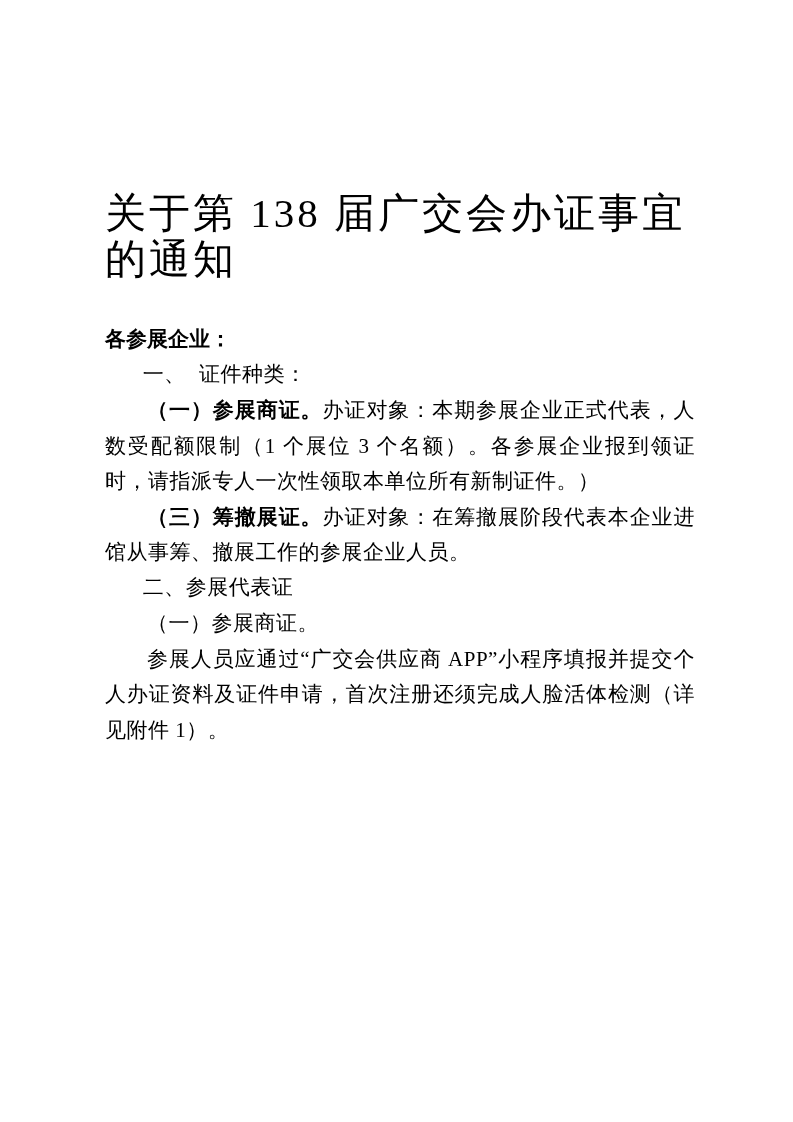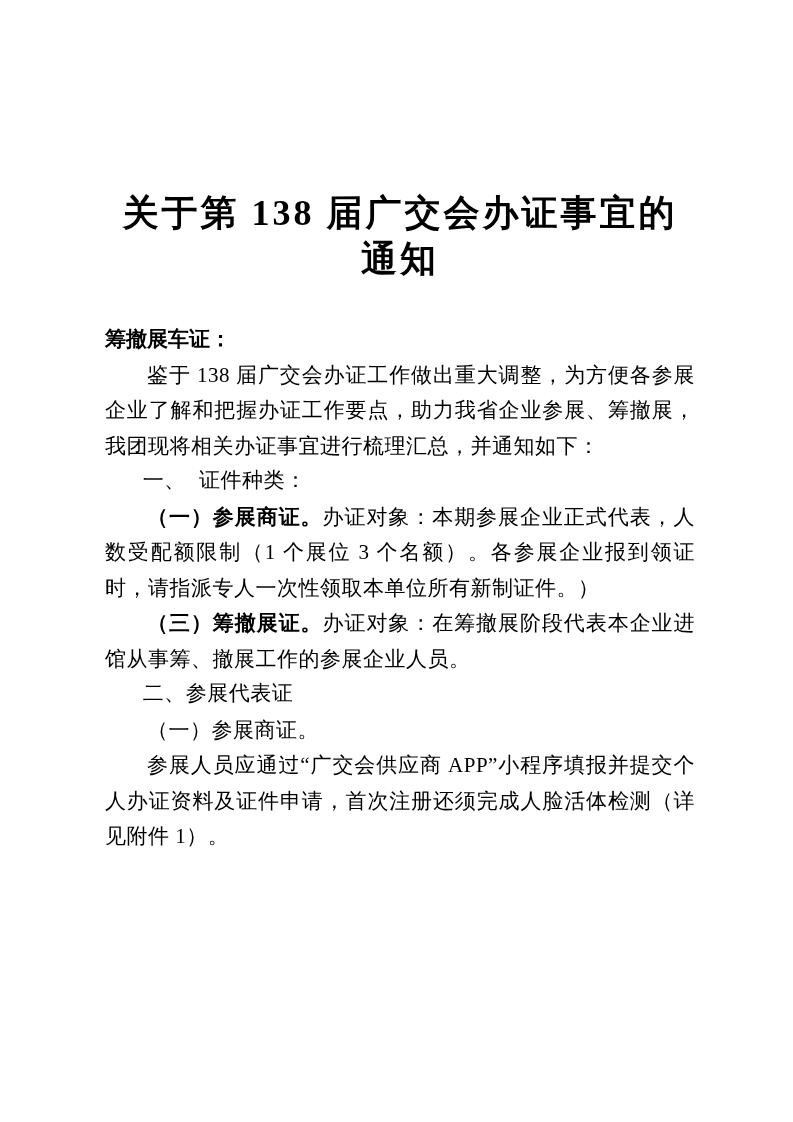--- a/index.html
+++ b/index.html
@@ -16,24 +16,24 @@
   }
 
   .content {
     position: absolute;
     left: 105px;
     top: 190px;
     width: 590px;
   }
 
   .doc-title {
-    font-size: 36px;
-    font-weight: bold;
+    font-size: 41px;
+    font-weight: normal;
     line-height: 46px;
-    text-align: center;
+    text-align: left;
     letter-spacing: 3px;
     font-family: "Liberation Serif", "DejaVu Serif", serif;
   }
 
   .salutation {
     margin-top: 40px;
     font-size: 21px;
     line-height: 35.5px;
     font-weight: bold;
     font-family: "Liberation Serif", "DejaVu Serif", serif;
@@ -68,23 +68,22 @@
 
   .seg-bold { font-weight: bold; }
   .seg-normal { font-weight: normal; }
 </style>
 </head>
 <body>
 
 <div class="page">
   <div class="content">
     <h1 class="doc-title">关于第 138 届广交会办证事宜的通知</h1>
-    <p class="salutation">筹撤展车证：</p>
+    <p class="salutation">各参展企业：</p>
     <div>
-        <p class="block para"><span class="seg-normal">鉴于 138 届广交会办证工作做出重大调整，为方便各参展企业了解和把握办证工作要点，助力我省企业参展、筹撤展，我团现将相关办证事宜进行梳理汇总，并通知如下：</span></p>
         <p class="block heading"><span class="seg-normal">一、 证件种类：</span></p>
         <p class="block para"><span class="seg-bold">（一）参展商证。</span><span class="seg-normal">办证对象：本期参展企业正式代表，人数受配额限制（1 个展位 3 个名额）。各参展企业报到领证时，请指派专人一次性领取本单位所有新制证件。）</span></p>
         <p class="block para"><span class="seg-bold">（三）筹撤展证。</span><span class="seg-normal">办证对象：在筹撤展阶段代表本企业进馆从事筹、撤展工作的参展企业人员。</span></p>
         <p class="block heading"><span class="seg-normal">二、参展代表证</span></p>
         <p class="block subheading"><span class="seg-normal">（一）参展商证。</span></p>
         <p class="block para"><span class="seg-normal">参展人员应通过“广交会供应商 APP”小程序填报并提交个人办证资料及证件申请，首次注册还须完成人脸活体检测（详见附件 1）。</span></p>
       </div>
   </div>
 </div>
 

